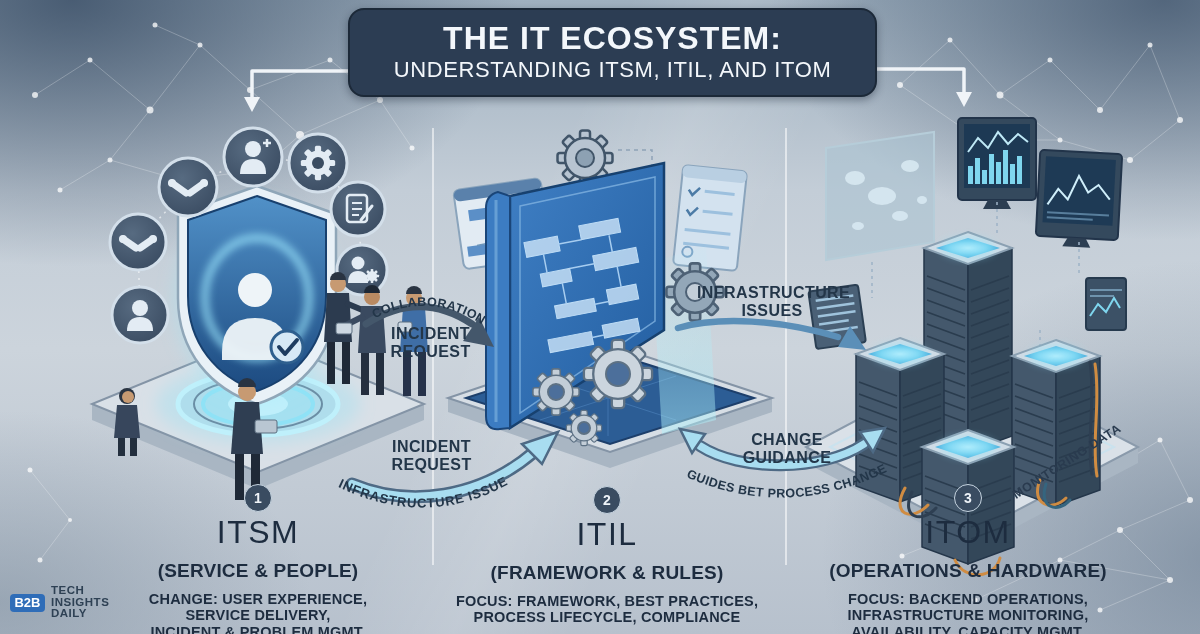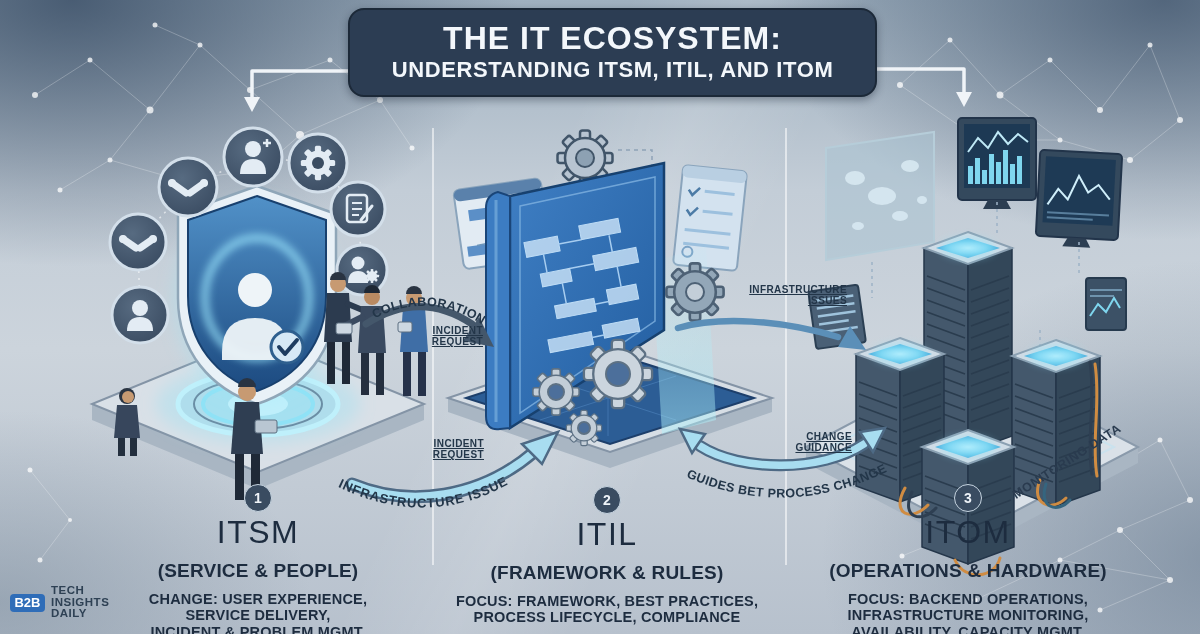--- a/index.html
+++ b/index.html
@@ -12,30 +12,30 @@
       radial-gradient(520px 320px at 0% 95%, rgba(126,142,158,.55), rgba(126,142,158,0) 60%),
       linear-gradient(180deg,#9fb0bf 0%,#c3cdd7 30%,#ccd4dc 55%,#b7c1cd 100%);
   }
   .abs{position:absolute;}
   svg{display:block;}
   
   .title-box{left:348px;top:8px;width:525px;height:85px;background:#2c3d53;border:2px solid #1c2938;
     border-radius:16px;box-shadow:0 3px 8px rgba(18,28,44,.4);display:flex;flex-direction:column;
     justify-content:center;align-items:center;color:#f3f7fb;text-align:center;}
   .title-l1{font-size:32px;font-weight:800;letter-spacing:1px;line-height:1.05;}
-  .title-l2{font-size:22px;font-weight:700;letter-spacing:.6px;margin-top:2px;}
+  .title-l2{font-size:22px;font-weight:400;letter-spacing:.6px;margin-top:2px;}
   
   .section-label{text-align:center;color:#1d2c3f;}
   .sec-badge{width:26px;height:26px;border-radius:50%;background:#3a4c61;border:1.5px solid #c6d4e0;
     color:#eef3f8;font-size:14px;font-weight:700;line-height:26px;margin:0 auto 4px;}
   .sec-name{font-size:32px;font-weight:400;letter-spacing:1.5px;line-height:1;}
   .sec-sub{font-size:19px;font-weight:800;letter-spacing:.2px;margin-top:12px;}
   .sec-focus{font-size:14.5px;font-weight:700;line-height:1.13;margin-top:9px;letter-spacing:.2px;}
   
-  .flow-label{font-size:10px;font-weight:800;color:#233649;text-align:right;line-height:1.12;letter-spacing:.4px;text-decoration:underline;}
+  .flow-label{font-size:16px;font-weight:800;color:#233649;text-align:center;line-height:1.12;letter-spacing:.4px;}
   .rot-label{font-size:12.5px;font-weight:800;color:#2a3b4f;white-space:nowrap;letter-spacing:.6px;
     transform:rotate(-33deg);transform-origin:0 0;}
   .curvedLabel{font-family:"Liberation Sans",sans-serif;font-size:13px;font-weight:800;fill:#233649;letter-spacing:.8px;}
   .curvedLabelSm{font-family:"Liberation Sans",sans-serif;font-size:12.5px;font-weight:800;fill:#233649;letter-spacing:.4px;}
   
   .logo{left:10px;top:585px;display:flex;align-items:center;gap:6px;}
   .logo-badge{width:35px;height:18px;background:#2f6db8;border-radius:4px;color:#fff;
     font-size:13px;font-weight:800;display:flex;align-items:center;justify-content:center;}
   .logo-text{color:#2e4154;font-size:11.5px;font-weight:800;line-height:1.02;letter-spacing:.5px;}
 </style>

